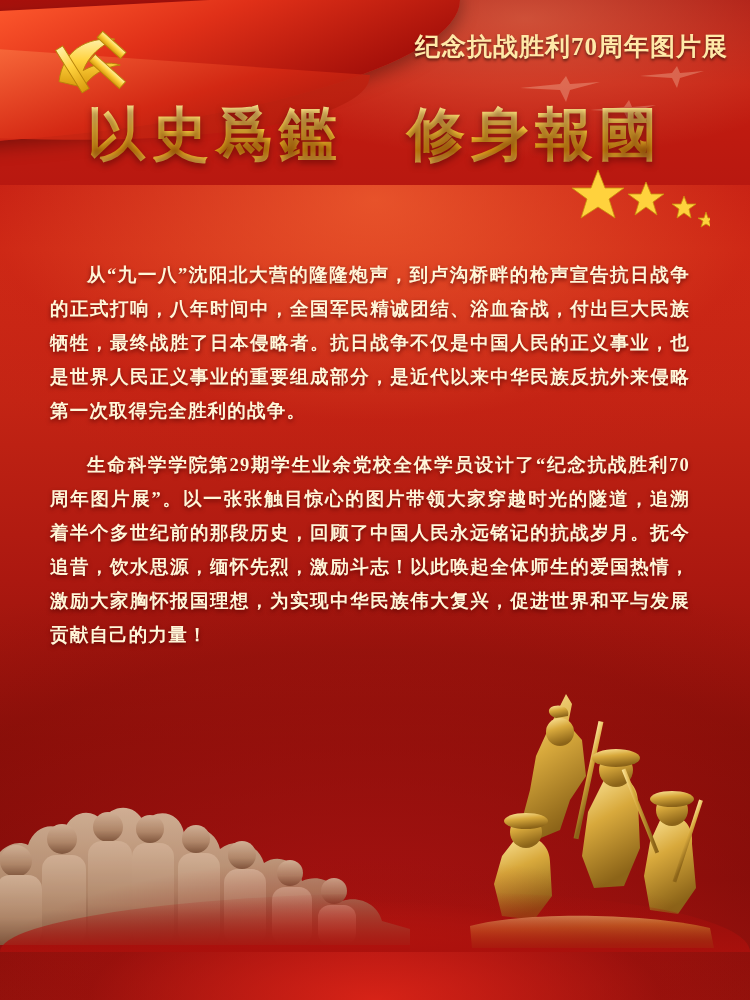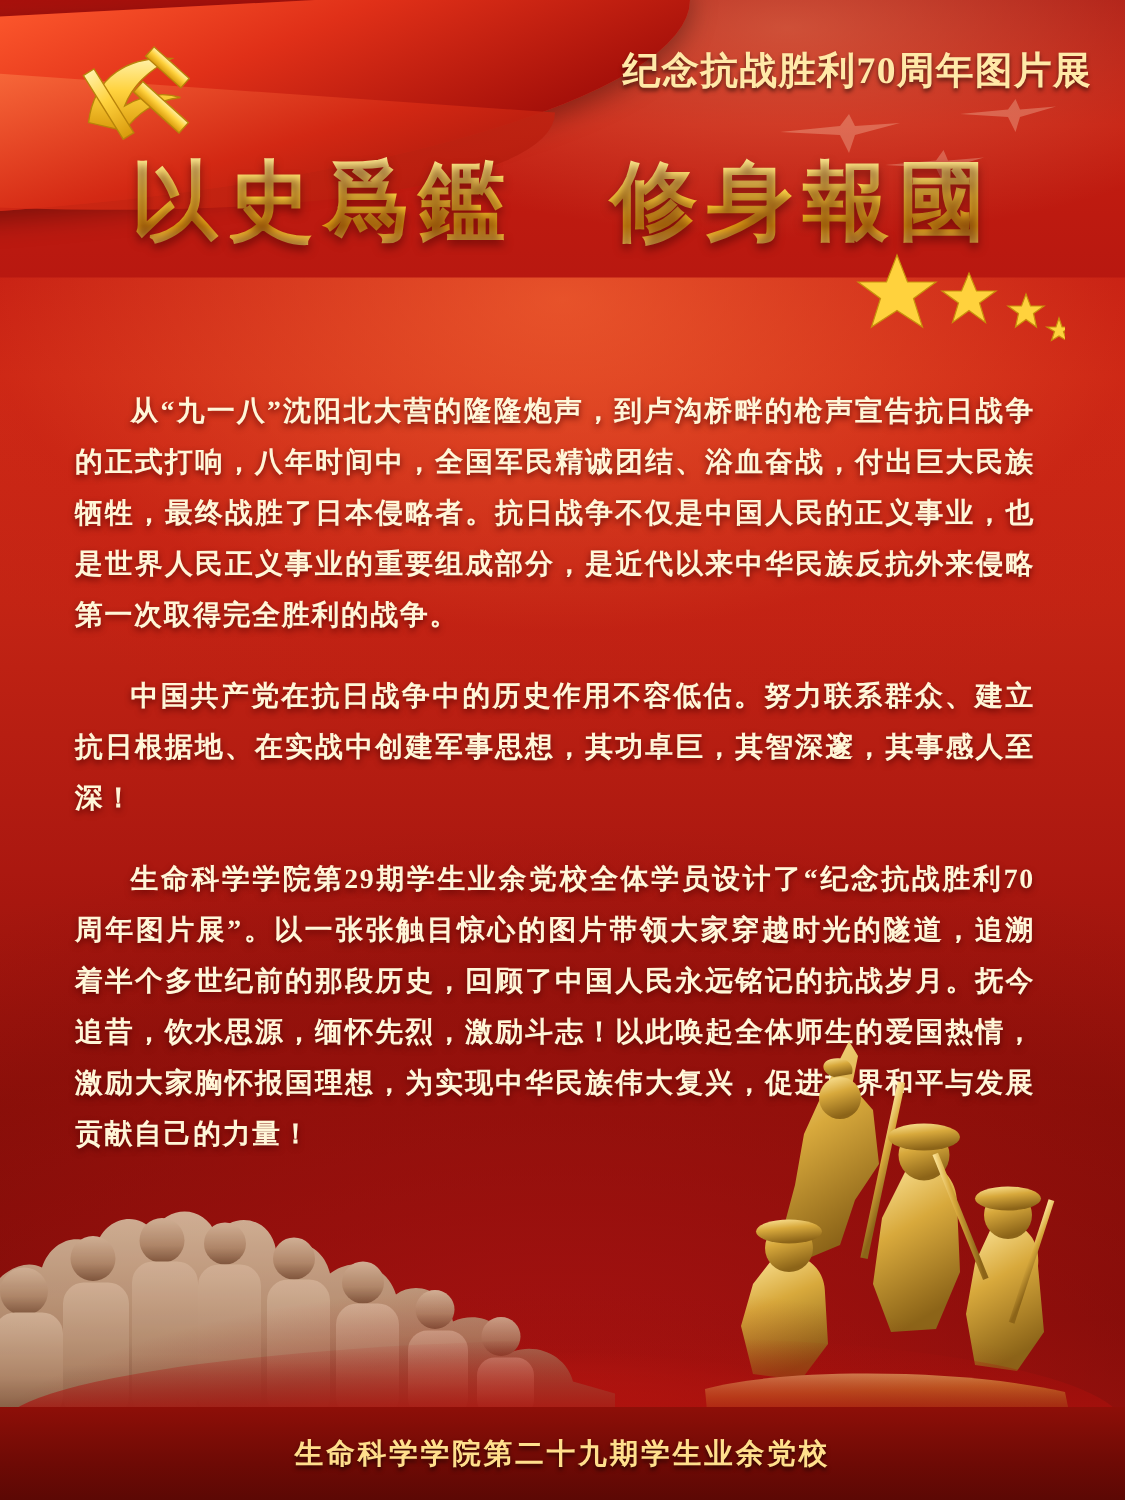--- a/index.html
+++ b/index.html
@@ -204,21 +204,20 @@
     <g fill="#ffd23d" stroke="#c8910d" stroke-width="0.8">
       <polygon points="28,2 35,20 54,20 39,31 45,50 28,39 11,50 17,31 2,20 21,20"></polygon>
       <polygon points="76,14 81,26 94,26 83,34 87,47 76,39 65,47 69,34 58,26 71,26"></polygon>
       <polygon points="114,28 117,36 126,36 119,41 121,50 114,45 107,50 109,41 102,36 111,36"></polygon>
       <polygon points="136,44 138,50 144,50 139,53 141,59 136,56 131,59 133,53 128,50 134,50"></polygon>
     </g>
   </svg>
 
   <div class="content">
     <p>从“九一八”沈阳北大营的隆隆炮声，到卢沟桥畔的枪声宣告抗日战争的正式打响，八年时间中，全国军民精诚团结、浴血奋战，付出巨大民族牺牲，最终战胜了日本侵略者。抗日战争不仅是中国人民的正义事业，也是世界人民正义事业的重要组成部分，是近代以来中华民族反抗外来侵略第一次取得完全胜利的战争。</p>
-    <p>中国共产党在抗日战争中的历史作用不容低估。努力联系群众、建立抗日根据地、在实战中创建军事思想，其功卓巨，其智深邃，其事感人至深！</p>
     <p>生命科学学院第29期学生业余党校全体学员设计了“纪念抗战胜利70周年图片展”。以一张张触目惊心的图片带领大家穿越时光的隧道，追溯着半个多世纪前的那段历史，回顾了中国人民永远铭记的抗战岁月。抚今追昔，饮水思源，缅怀先烈，激励斗志！以此唤起全体师生的爱国热情，激励大家胸怀报国理想，为实现中华民族伟大复兴，促进世界和平与发展贡献自己的力量！</p>
   </div>
 
   <svg class="sculpt-left" viewBox="0 0 420 230">
     <defs>
       <linearGradient id="stone" x1="0" y1="0" x2="0" y2="1">
         <stop offset="0%" stop-color="#d9c6a8"></stop>
         <stop offset="60%" stop-color="#b49877"></stop>
         <stop offset="100%" stop-color="#7d6044"></stop>
       </linearGradient>
@@ -275,17 +274,14 @@
       <rect x="228" y="86" width="4" height="90" transform="rotate(-22 230 130)"></rect>
       <rect x="276" y="118" width="4" height="86" transform="rotate(18 278 160)"></rect>
 
       <path d="M60 246 C110 232 230 232 300 248 L304 268 L62 268 Z"></path>
     </g>
   </svg>
 
   <div class="bottom-glow"></div>
   <div class="footer-wave"></div>
 
-  <div class="footer-bar">
-    <span class="footer-text">生命科学学院第二十九期学生业余党校</span>
-  </div>
 
 </div>
 
 </body></html>

